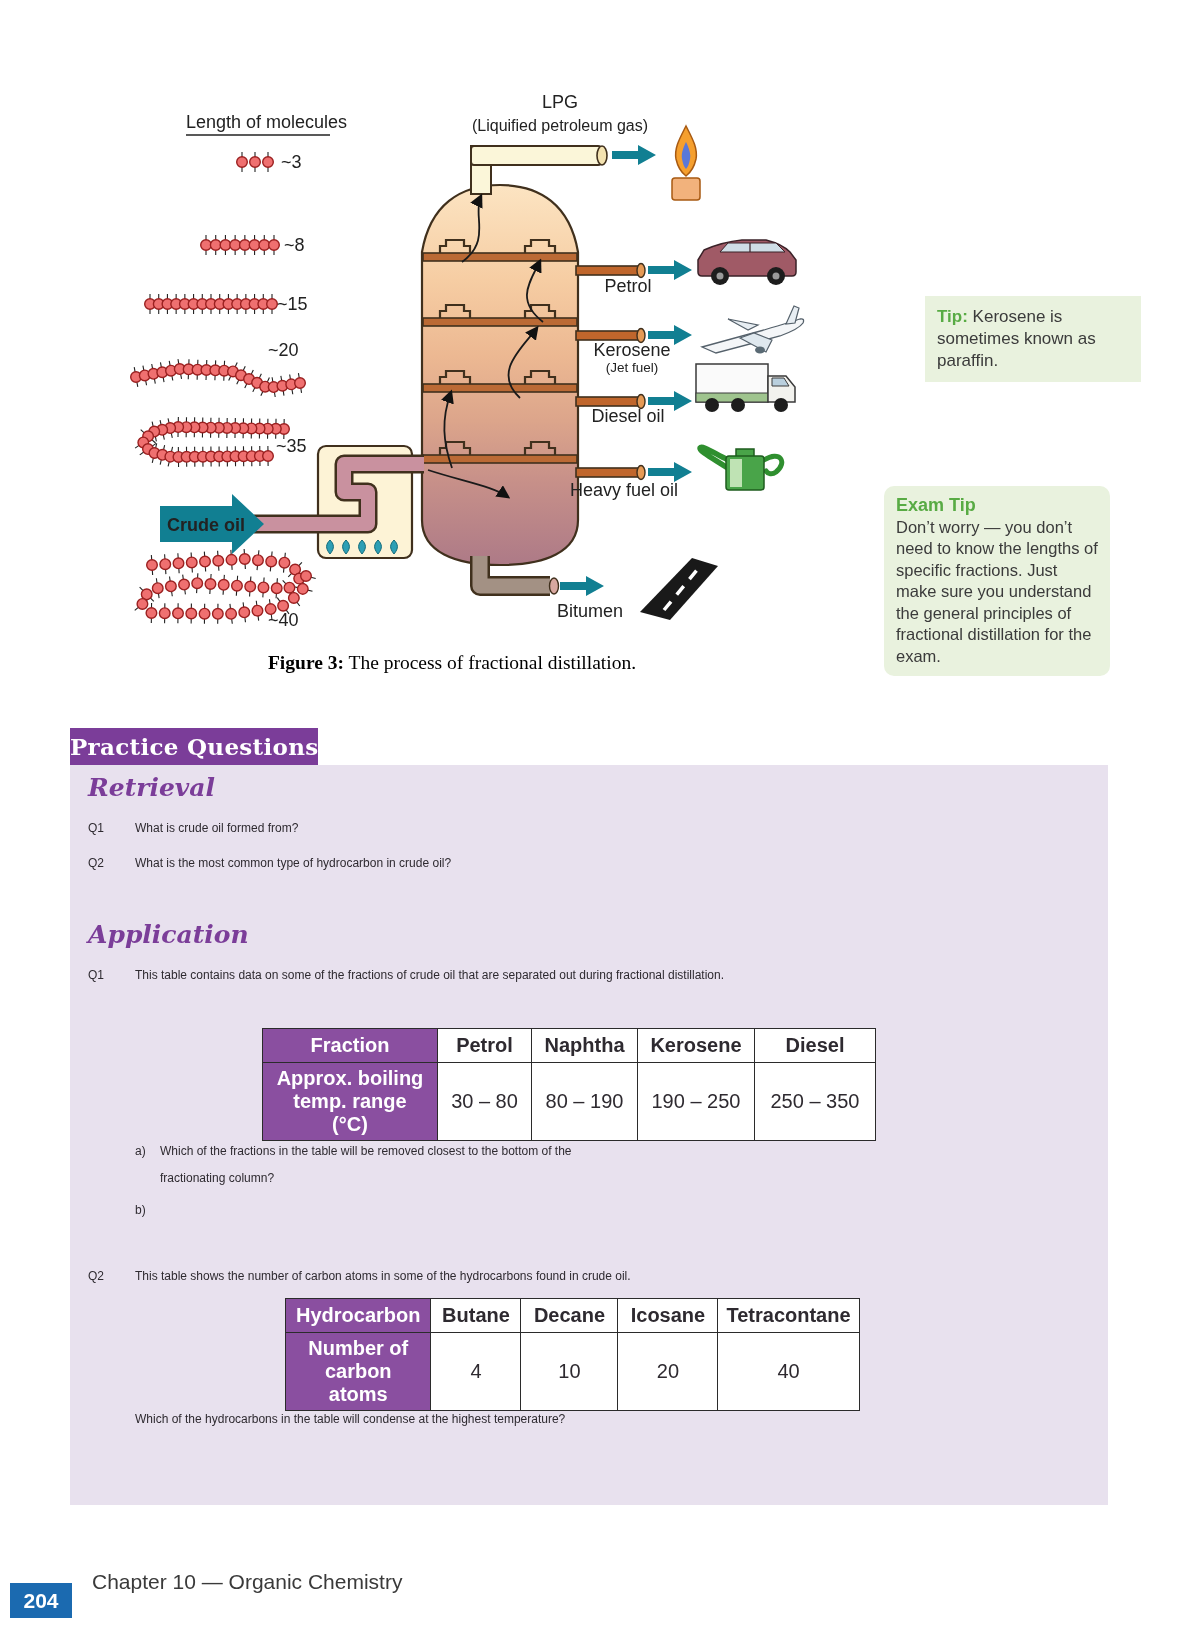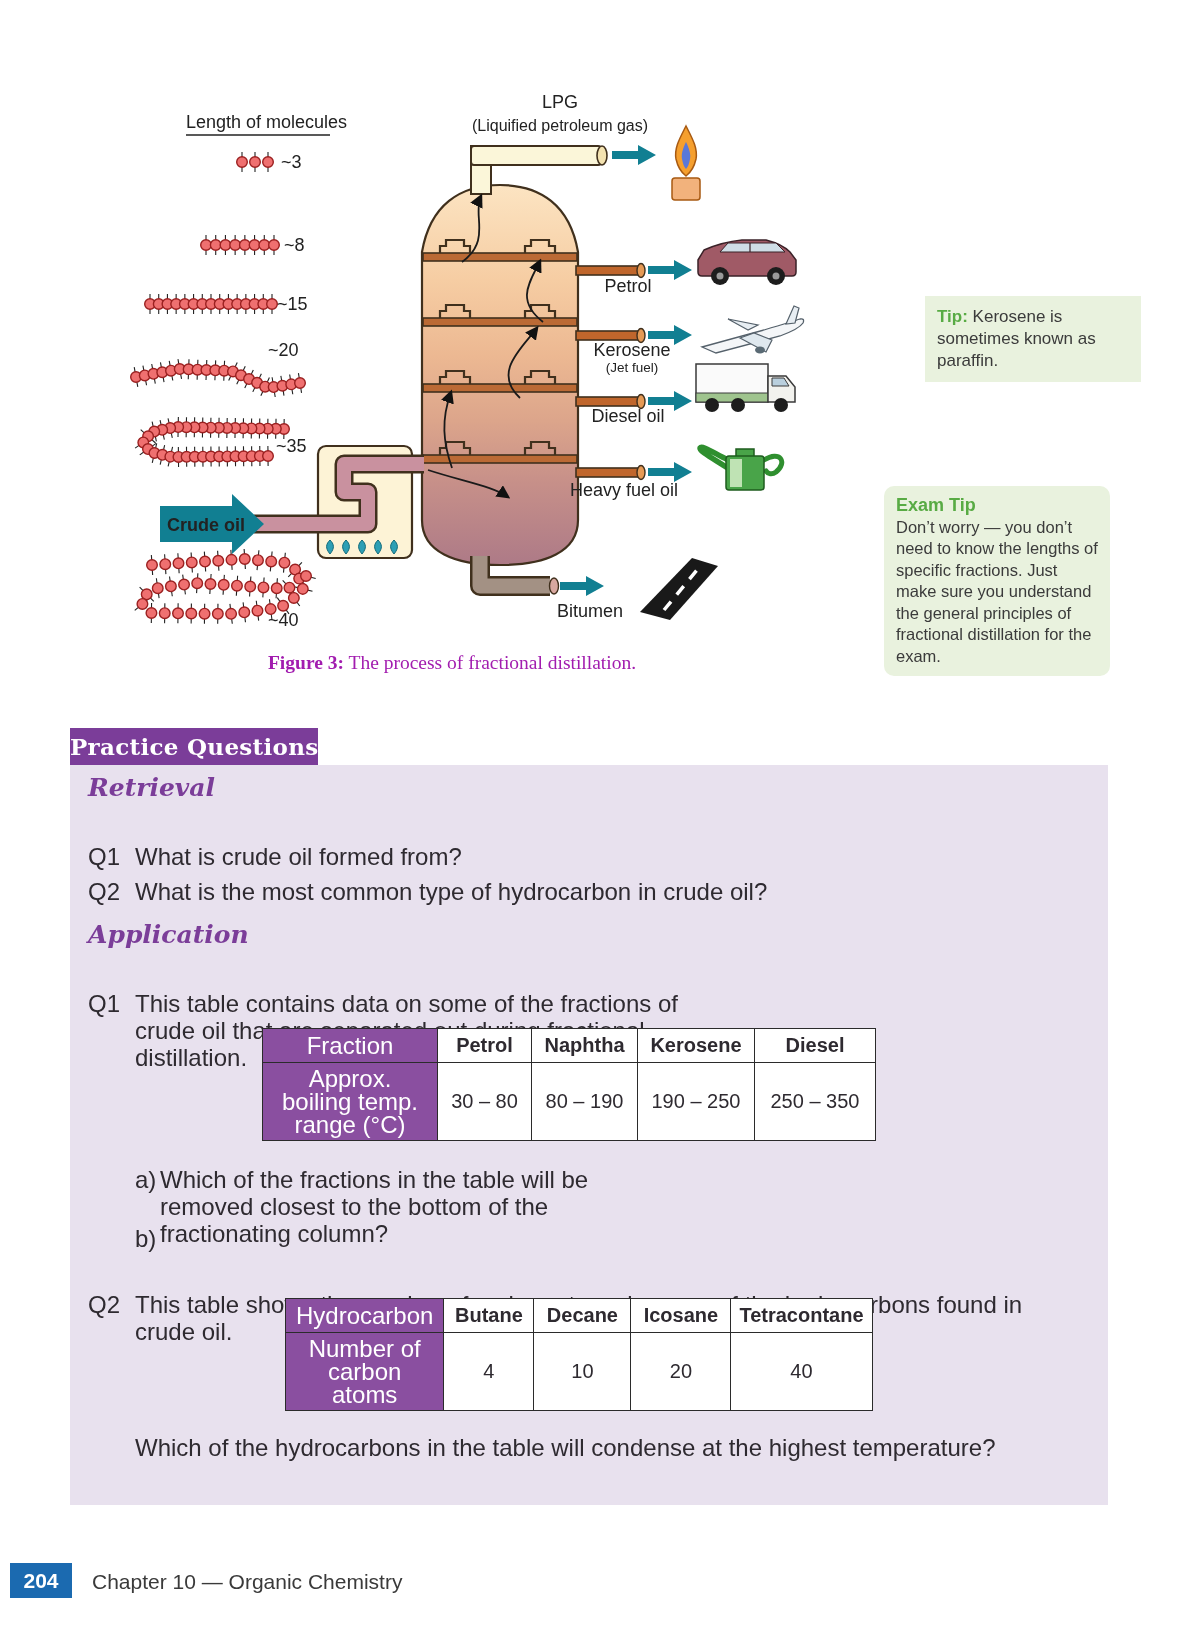--- a/index.html
+++ b/index.html
@@ -5,37 +5,37 @@
   :root{
     --purple:#7b3d99; --table-purple:#8a4fa0; --lavender:#e8e1ee;
     --teal:#117f92; --green:#58ab44; --green-bg:#e9f2de; --footer-blue:#1b6ab0;
   }
   html,body{margin:0;padding:0;background:#ffffff;}
   .page{position:relative;width:1200px;height:1631px;background:#fff;overflow:hidden;
         font-family:"Liberation Sans",sans-serif;color:#2e2a30;}
   .abs{position:absolute;}
   svg text{font-family:"Liberation Sans",sans-serif;fill:#222222;}
   .teal-fill{fill:var(--teal);}
-  .figcap{font-family:"Liberation Serif",serif;font-size:19.5px;color:#a21caf;text-align:center;}
+  .figcap{font-family:"Liberation Serif",serif;font-size:19.5px;color:#000000;text-align:center;}
   .figcap b{font-weight:bold;}
   .tipbox{background:var(--green-bg);font-size:17px;line-height:22px;color:#3b3b3b;padding:10px 12px;box-sizing:border-box;}
   .tiplabel{color:var(--green);font-weight:bold;}
   .examtip{background:var(--green-bg);font-size:16.5px;line-height:21.5px;color:#3b3b3b;padding:9px 12px;box-sizing:border-box;border-radius:10px;}
   .examtip .tiphead{color:var(--green);font-weight:bold;font-size:18px;}
   .banner{background:var(--purple);color:#fff;font-family:"DejaVu Serif",serif;font-weight:bold;
           font-size:23px;line-height:37px;height:37px;padding:0 0;letter-spacing:.3px;}
   .panel{background:var(--lavender);}
   .heading{font-family:"DejaVu Serif",serif;font-weight:bold;color:var(--purple);font-size:25px;font-style:italic;}
-  .q{font-size:24px;line-height:27px;color:#2e2a30;margin-top:28px;}
+  .q{font-size:12px;line-height:27px;color:#2e2a30;}
   .ptable{border-collapse:collapse;}
   .ptable td{border:1.6px solid #2b2b2b;text-align:center;font-size:20px;background:#fff;padding:2px 8px;}
   .ptable td.hd{font-weight:bold;}
-  .ptable td.plabel{background:var(--table-purple);color:#fff;font-weight:normal;font-size:24px;line-height:23px;padding:4px 10px;}
+  .ptable td.plabel{background:var(--table-purple);color:#fff;font-weight:bold;font-size:20px;line-height:23px;padding:4px 10px;}
   .footnum{background:var(--footer-blue);color:#fff;font-weight:bold;font-size:21px;
-           text-align:center;line-height:35px;}
+           text-align:center;line-height:35px;margin-top:20px;}
   .footch{font-size:21px;color:#3a3a3a;}
 </style>
 </head>
 <body>
 
 <div class="page">
 
   <svg class="abs" style="left:0;top:0" width="1200" height="700" viewBox="0 0 1200 700">
     <defs>
       <linearGradient id="colGrad" x1="0" y1="0" x2="0" y2="1">

